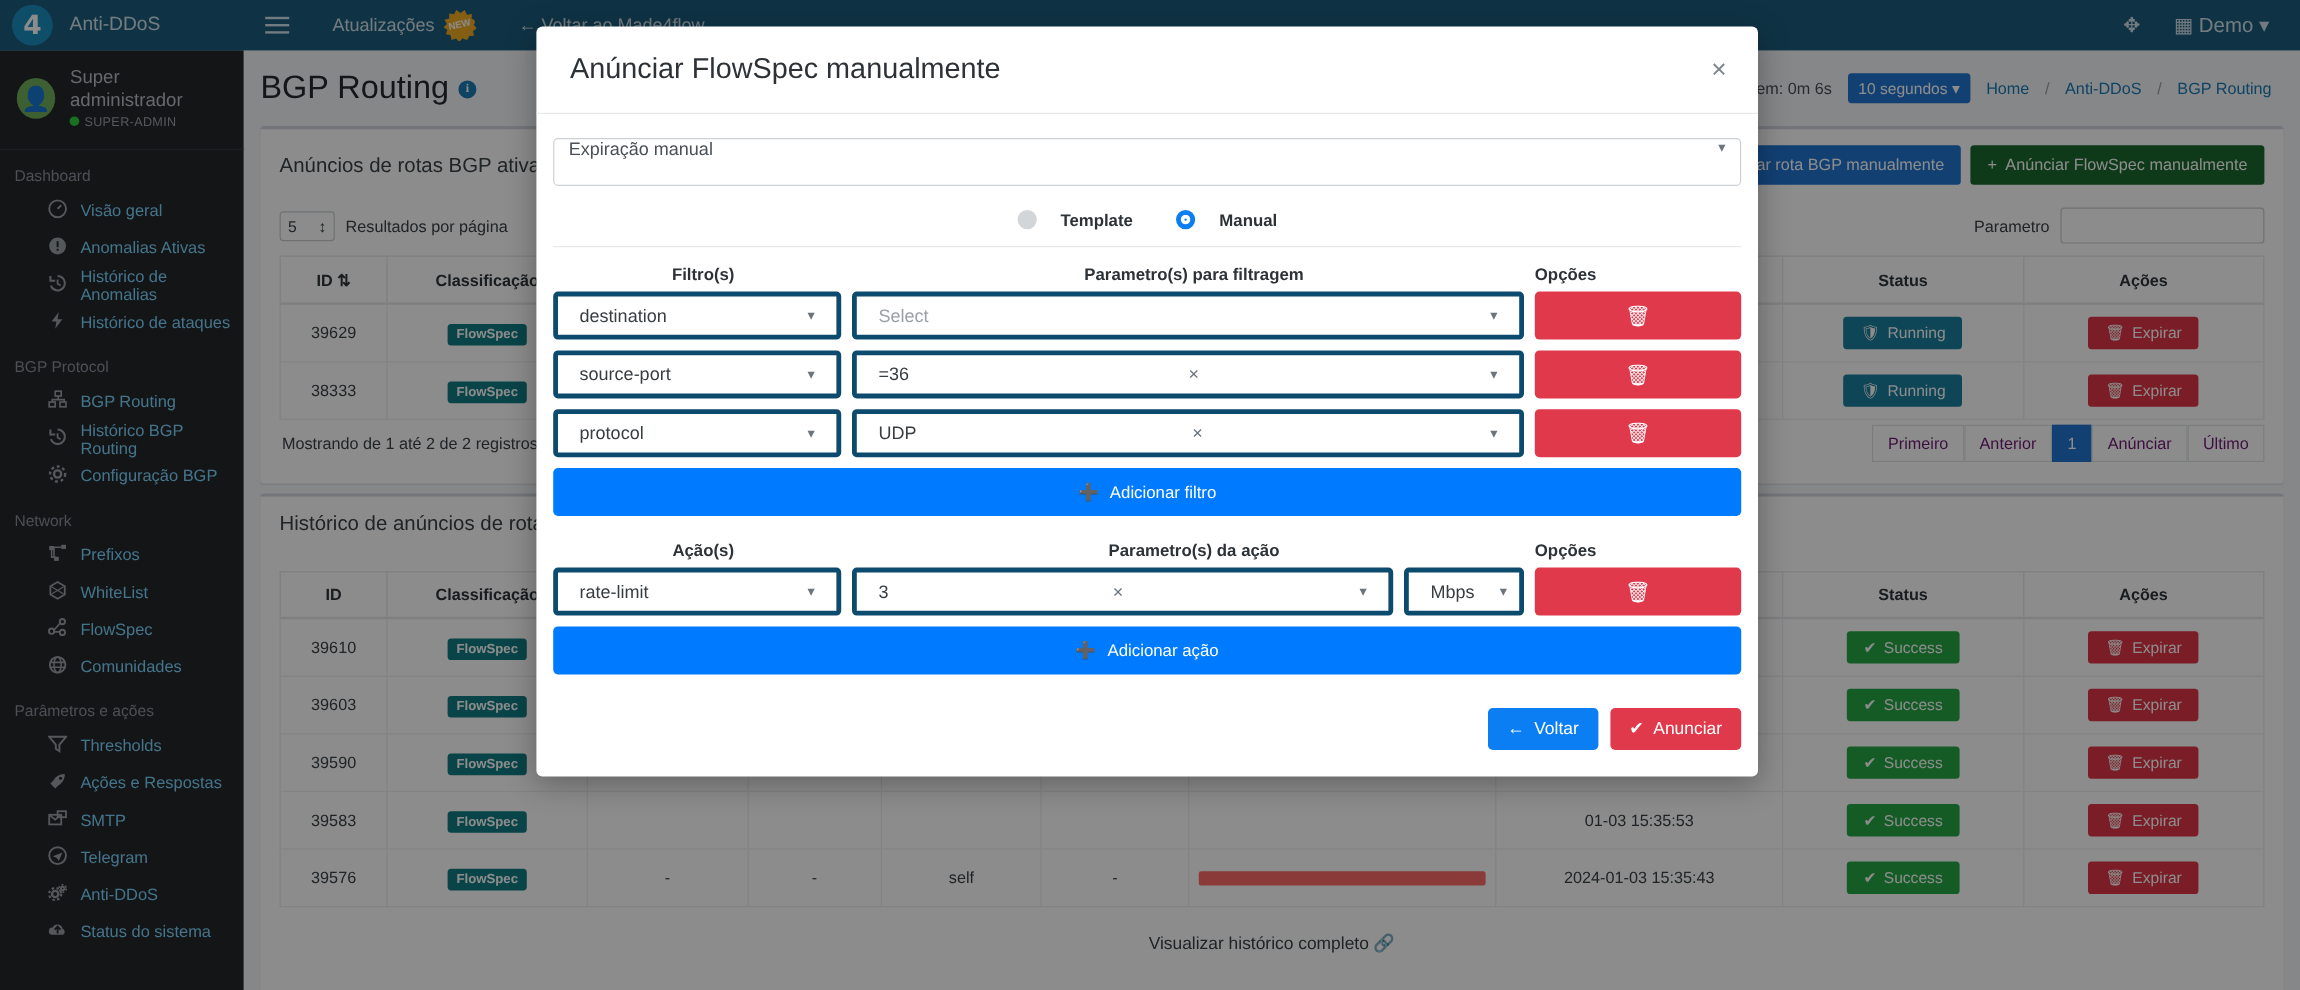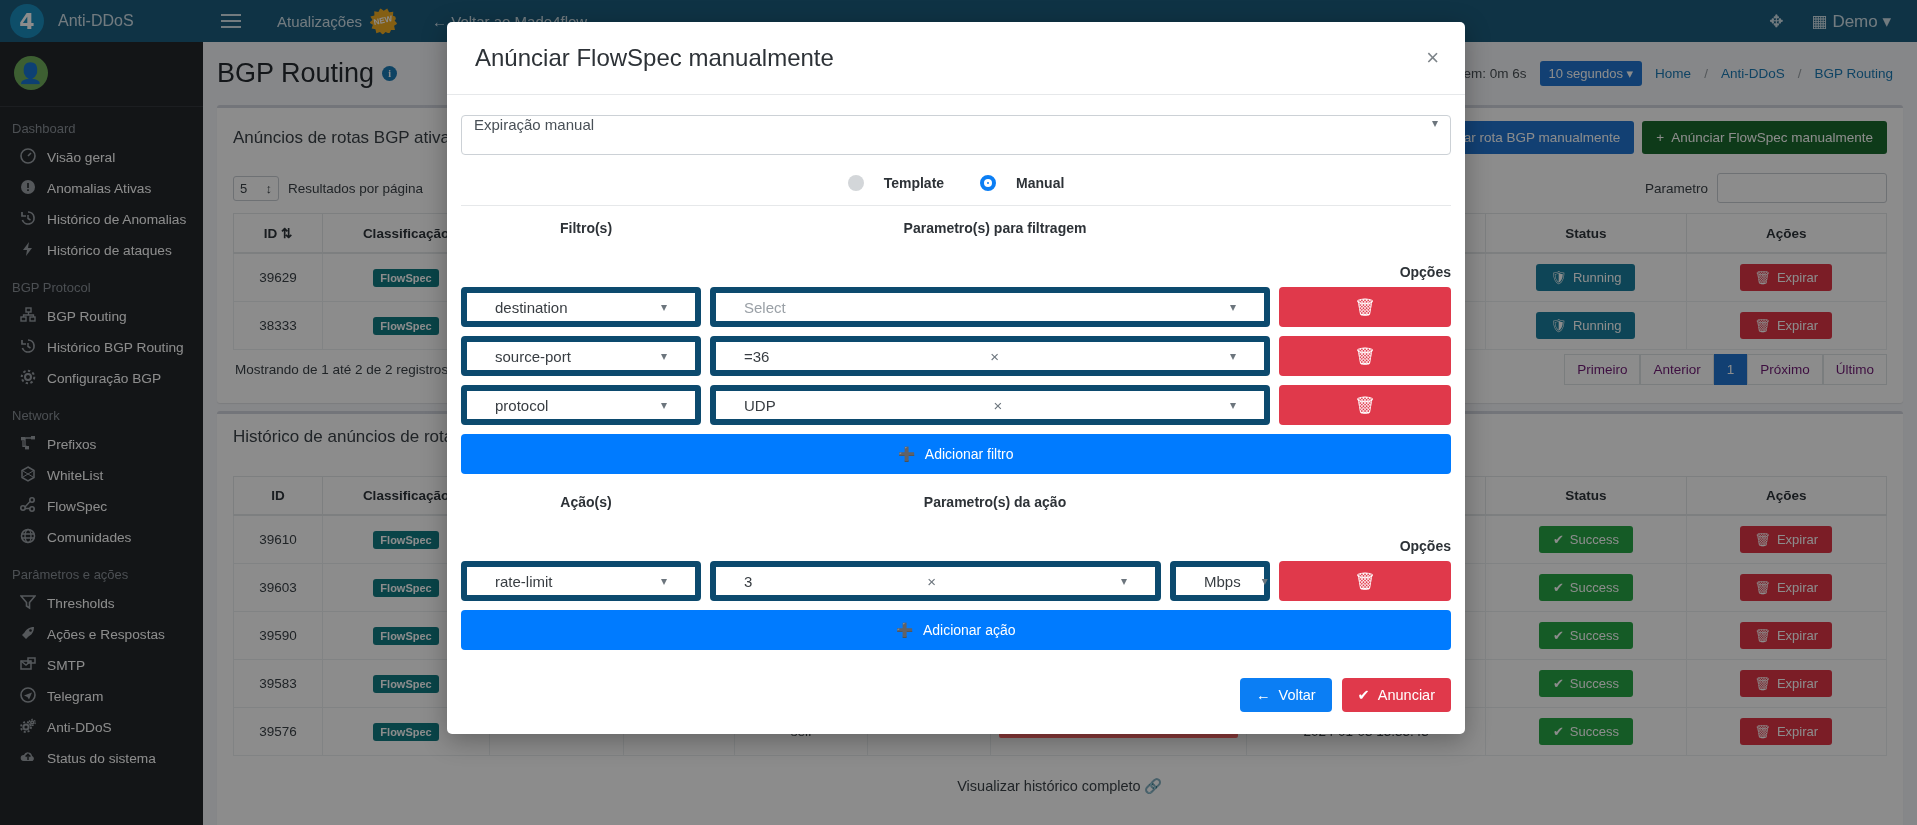--- a/index.html
+++ b/index.html
@@ -41,22 +41,22 @@
   }
   #userbox { display: flex; align-items: center; gap: 12px; padding: 14px 12px 16px 14px;
              border-bottom: 1px solid #33383d; }
   #avatar { width: 34px; height: 34px; border-radius: 50%; background: #6fae5b;
             display:flex; align-items:center; justify-content:center; font-size: 20px; }
   #uname { font-size: 15.5px; color: #b9bfc4; line-height: 1.2; }
   #urole { font-size: 10.5px; color: #9aa0a6; letter-spacing: .3px; margin-top: 3px; }
   .dot { display: inline-block; width: 8px; height: 8px; border-radius: 50%;
          background: #2ecc40; margin-right: 4px; }
   .sec-title { font-size: 13px; color: #8a9097; padding: 14px 0 6px 12px; }
-  .nav-item { display: flex; align-items: center; gap: 11px; padding: 6px 0 6px 20px;
-              font-size: 13.7px; color: #ffffff; height: 31px; }
+  .nav-item { display: flex; align-items: center; gap: 11px; padding: 6px 0 6px 40px;
+              font-size: 13.7px; color: #7dd3fc; height: 31px; }
   .nav-item svg { flex: none; }
   
   #content { position: absolute; top: 42px; left: 203px; width: 1714px; height: 783px;
              background: #f4f6f9; overflow: hidden; }
   #pagehead { display: flex; align-items: center; padding: 16px 24px 8px 14px; }
   #pagetitle { font-size: 27px; color: #262b30; font-weight: 400; }
   .info-i { display: inline-block; width: 15px; height: 15px; border-radius: 50%;
             background: #1b7ab5; color: #fff; font-size: 10px; font-weight: bold;
             text-align: center; line-height: 15px; margin-left: 8px; vertical-align: 5px;
             font-family: "Liberation Serif", serif; }
@@ -119,24 +119,24 @@
                margin: 20px 0 6px 0; font-size: 14px; font-weight: bold; color: #2d3237; }
   .radio { width: 16px; height: 16px; border-radius: 50%; background: #d3d6d9; }
   .radio.on { background: #0b7ef4; border: 4px solid #0b7ef4; position: relative; }
   .radio.on::after { content:""; position:absolute; inset:0; border-radius:50%;
                      box-shadow: inset 0 0 0 3px #fff; }
   hr.sep { border: none; border-top: 1px solid #e6e8ea; margin: 14px 0 0 0; }
   .grid-head { display: flex; margin: 14px 0 7px 0; font-size: 14px; font-weight: bold;
                color: #2d3237; }
   .col-a { width: 250px; text-align: center; }
   .col-b { flex: 1; text-align: center; }
-  .col-c { width: 172px; text-align: right; margin-top: 44px; }
+  .col-c { width: 172px; text-align: left; }
   .frow { display: flex; gap: 9px; margin-bottom: 9px; align-items: center; }
-  .ctl { height: 40px; border: 6px solid #0c4a6e; border-radius: 4px; display: flex;
-         align-items: center; padding: 0 28px; font-size: 15px; color: #383d42; background:#fff;gap:21px;}
+  .ctl { height: 40px; border: 4px solid #0c4a6e; border-radius: 4px; display: flex;
+         align-items: center; padding: 0 18px; font-size: 15px; color: #383d42; background:#fff;gap:21px;}
   .ctl.a { width: 240px; }
   .ctl.b { flex: 1; }
   .ctl.sm { width: 100px; }
   .ph { color: #9aa0a6; }
   .clr { margin-left: auto; color: #6c757d; font-size: 15px; padding-right: 10px; }
   .del { width: 172px; height: 40px; background: #e0394b; border-radius: 4px;
          display: flex; align-items: center; justify-content: center; }
   .del.sm { width: 172px; }
   .addbar { width: 100%; height: 40px; background: #007bff; border-radius: 4px;
             color: #fff; font-size: 14px; display: flex; align-items: center;
@@ -170,20 +170,24 @@
   <div class="tb-item">← Voltar ao Made4flow</div>
   <div id="tb-right">
     <span class="tb-icon">✥</span>
     <span class="tb-icon">▦ <span>Demo</span> ▾</span>
   </div>
 </div>
 
 <div id="sidebar">
   <div id="userbox">
     <div id="avatar">👤</div>
+    <div>
+      <div id="uname">Super administrador</div>
+      <div id="urole"><span class="dot"></span><span>SUPER-ADMIN</span></div>
+    </div>
   </div>
   <div id="nav-sections">
       <div class="sec-title">Dashboard</div>
       <div class="nav-item">
         <span><svg width="16" height="16" viewBox="0 0 16 16">
             <circle cx="8" cy="8" r="7" fill="none" stroke="#9ba1a7" stroke-width="1.6"></circle>
             <path d="M8 8 L11 5" stroke="#9ba1a7" stroke-width="1.6"></path>
           </svg></span>
         <span>Visão geral</span>
       </div>
@@ -411,21 +415,21 @@
                 </span></td>
             </tr>
           </tbody>
       </table>
       <div style="display:flex;align-items:center">
         <div class="foot-note">Mostrando de 1 até 2 de 2 registros</div>
         <div class="pager" id="active-pager">
             <span class="pg">Primeiro</span>
             <span class="pg">Anterior</span>
             <span class="pg active">1</span>
-            <span class="pg">Próximo</span>
+            <span class="pg">Anúnciar</span>
             <span class="pg">Último</span>
           </div>
       </div>
     </div>
   </div>
 
   <div class="card">
     <div class="card-head">
       <div class="card-title">Histórico de anúncios de rotas BGP</div>
     </div>

